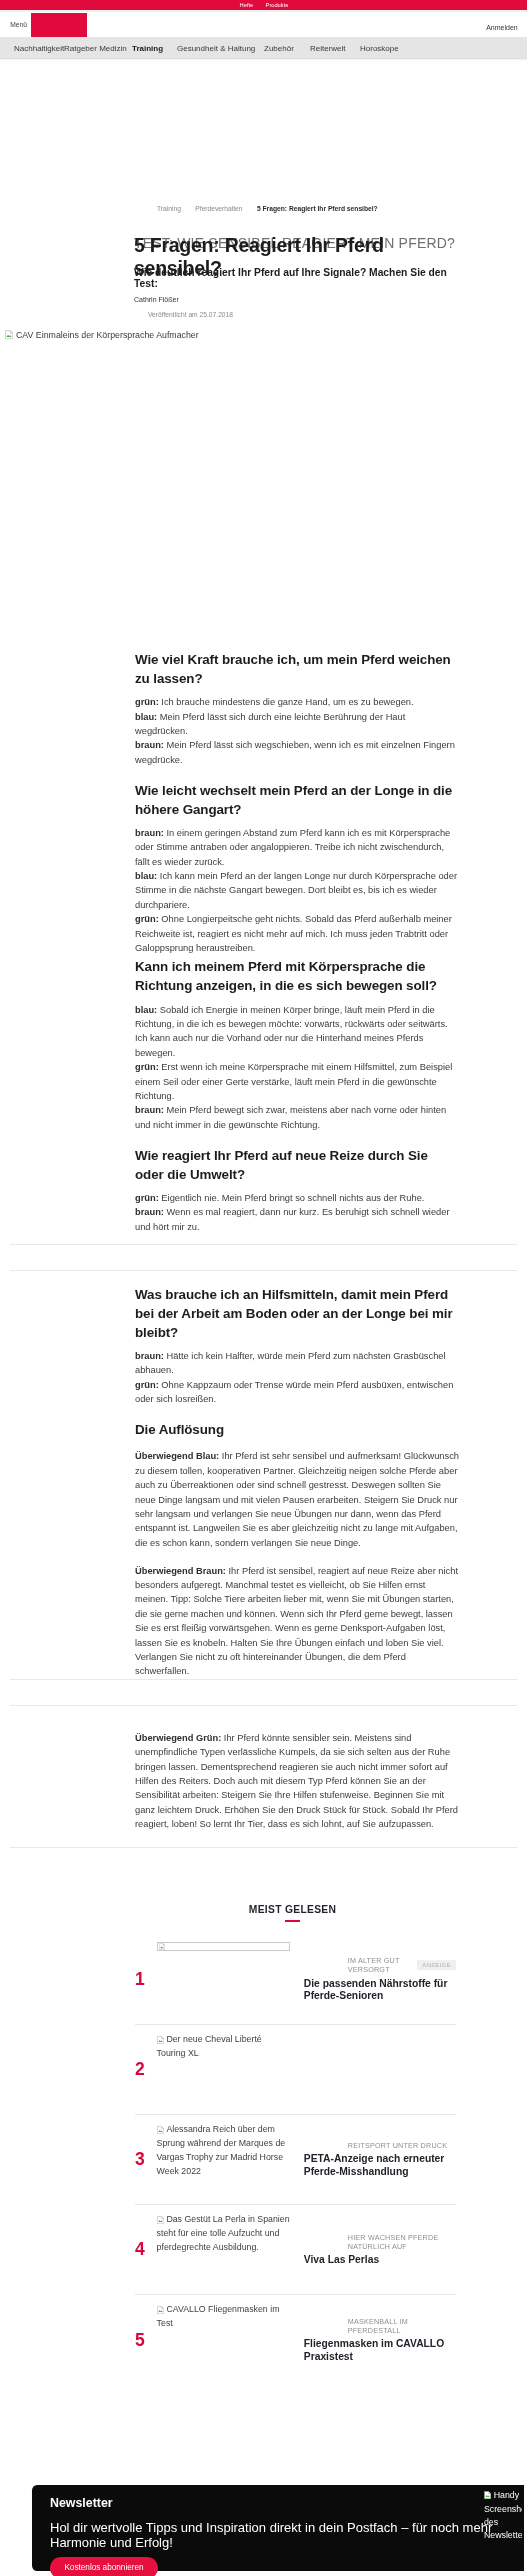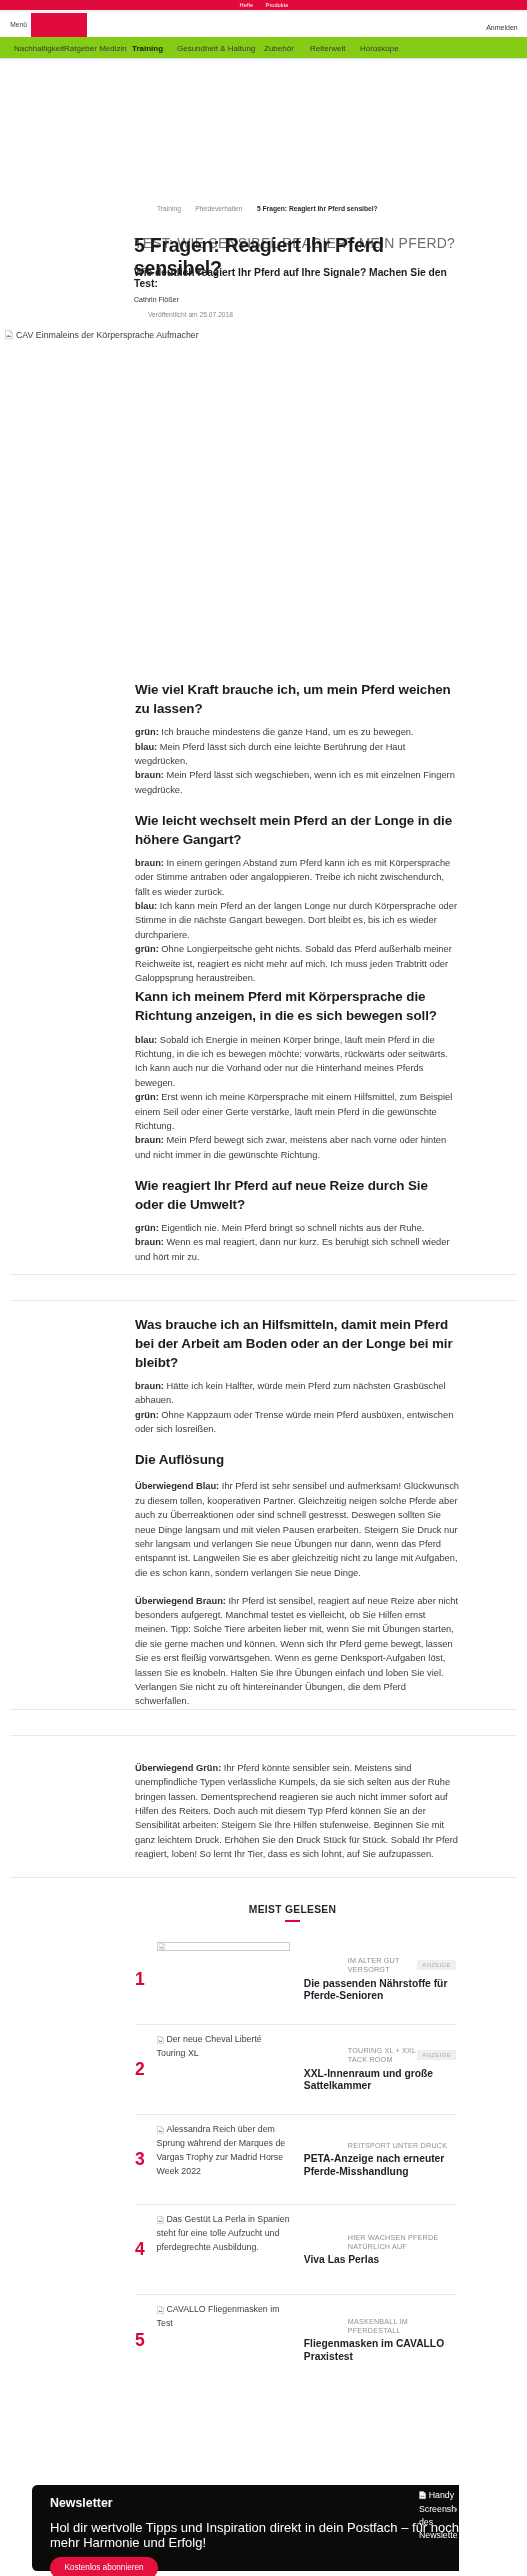--- a/index.html
+++ b/index.html
@@ -11,42 +11,42 @@
   .topbar a{color:#fff;font-size:5.7px;text-decoration:none;}
   .topstrip{position:absolute;top:9.8px;left:0;width:100%;height:2.1px;background:#f1f1f1;}
 
   
   .header{position:absolute;top:12px;left:0;width:100%;height:25px;background:#fff;}
   .menu-btn{position:absolute;left:10.3px;top:8.8px;font-size:6.7px;color:#444;background:none;border:none;padding:0;cursor:pointer;font-family:inherit;}
   .logo{position:absolute;left:31px;top:0.5px;width:56px;height:25px;background:#e00a3c;border:none;cursor:pointer;}
   .login{position:absolute;right:10.3px;top:12.4px;font-size:7px;color:#333;text-decoration:none;}
 
   
-  .nav{position:absolute;top:37px;left:0;width:100%;height:21px;background:#84cc16;border-bottom:0.5px solid #ddd;box-shadow:0 1.5px 2.1px rgba(0,0,0,.06);}
+  .nav{position:absolute;top:37px;left:0;width:100%;height:21px;background:#e5e5e5;border-bottom:0.5px solid #ddd;box-shadow:0 1.5px 2.1px rgba(0,0,0,.06);}
   .nav a{position:absolute;top:6.7px;font-size:8px;color:#3a3a3a;text-decoration:none;white-space:nowrap;}
   .nav a.active{font-weight:bold;color:#1d1d1d;}
 
   
   .breadcrumb{position:absolute;top:205px;left:157px;display:flex;gap:14.4px;font-size:6.7px;color:#8a8a8a;white-space:nowrap;}
   .breadcrumb a{color:#8a8a8a;text-decoration:none;}
   .breadcrumb a.current{color:#2b2b2b;font-weight:bold;}
   .kicker{position:absolute;top:235px;left:134px;font-size:14px;letter-spacing:0.2px;color:#6f6f6f;}
   .h1{position:absolute;top:234px;left:134px;width:330px;font-size:19.6px;line-height:23px;font-weight:bold;color:#1d1d1d;letter-spacing:-0.3px;margin:0;}
   .subtitle{position:absolute;top:267px;left:134px;width:330px;font-size:10.3px;font-weight:bold;color:#1d1d1d;margin:0;}
   .author{position:absolute;top:296px;left:134px;font-size:7px;color:#333;}
   .published{position:absolute;top:311px;left:148px;font-size:6.7px;color:#8a8a8a;}
 
   
   .bimg{display:inline-block;vertical-align:-1.5px;margin-right:2.6px;}
   .hero-alt{position:absolute;top:330px;left:5.2px;font-size:8.8px;color:#3b3b3b;}
 
   
   .article{position:absolute;top:650px;left:135px;width:325px;}
   .article h2{font-size:13.4px;line-height:19px;font-weight:bold;color:#1d1d1d;letter-spacing:-0.1px;margin:13.4px 0 7.2px 0;}
-  .article h2.first{margin-top:30px;}
+  .article h2.first{margin-top:0;}
   .article h2.q3{margin-top:2px;}
   .article h2.q5{}
   .article p{font-size:9.3px;line-height:14.4px;margin:0;color:#3c3c3c;}
   .article p.res{margin-top:10.3px;}
   .article p.res2{margin-top:13.4px;}
   .article p.res3{margin-top:25px;}
   .lbl{font-weight:bold;color:#2e2e2e;}
   .adslot{margin:10.3px 0 0 -125px;width:507px;height:25px;border-top:0.5px solid #e9e9e9;border-bottom:0.5px solid #e9e9e9;}
   .adslot.second{margin-top:0;}
   .end-divider{margin:15.5px 0 0 -125px;width:507px;border-top:0.5px solid #e9e9e9;height:0;}
@@ -63,21 +63,21 @@
   .mr-imgbox{width:133px;height:9.3px;border:0.5px solid #c9c9c9;display:flex;align-items:center;padding-left:1px;box-sizing:border-box;}
   .mr-txt{flex:1;padding-left:8.2px;}
   .mr-kickrow{display:flex;align-items:center;justify-content:space-between;padding-left:44px;}
   .mr-kicker{font-size:7.2px;letter-spacing:0.2px;color:#8f8f8f;text-transform:uppercase;}
   .mr-badge{font-size:6px;letter-spacing:0.3px;color:#b0b0b0;background:#efefef;padding:2.1px 5.2px;}
   .mr-badge:empty{display:none;}
   .mr-title{margin:3.6px 0 0 0;font-size:10.3px;line-height:12.4px;font-weight:bold;color:#20242a;cursor:pointer;}
   .alt-txt:empty{display:none;}
 
   
-  .newsletter{position:absolute;top:2485px;left:32px;width:427px;height:86px;background:#0b0b0b;border-radius:5.2px 0 0 5.2px;box-sizing:border-box;padding:11.3px 0 0 18px;}
+  .newsletter{position:absolute;top:2485px;left:32px;width:492px;height:86px;background:#0b0b0b;border-radius:5.2px 0 0 5.2px;box-sizing:border-box;padding:11.3px 0 0 18px;}
   .newsletter h3{margin:0;font-size:12.4px;color:#fff;font-weight:bold;}
   .nl-tagline{margin:9.3px 0 0 0;font-size:13px;color:#fff;}
   .nl-btn{margin-top:7.2px;display:inline-block;background:#e5103e;color:#fff;font-size:8.2px;border:none;border-radius:13.4px;padding:6.7px 14.4px;cursor:pointer;font-family:inherit;}
   .nl-img{position:absolute;top:4.1px;right:2.1px;width:38px;height:77px;overflow:hidden;color:#fff;font-size:8.8px;line-height:13.4px;}
 </style>
 </head>
 <body>
 
 <div class="page">
 
@@ -190,27 +190,20 @@
     </div>
 
     <div class="mr-item">
       <div class="mr-num">2</div>
       <div class="mr-img">
         <svg class="bimg" width="7.2" height="8.2" viewBox="0 0 16 18">
           <path d="M1 1h9l5 5v11H1z" fill="#fdfdfd" stroke="#a6a6a6"></path>
           <path d="M10 1l5 5h-5z" fill="#d8d8d8" stroke="#a6a6a6" stroke-width=".5"></path>
           <path d="M3 13l3-4 2.5 3 1.5-2 3 3.5H3z" fill="#57a956"></path>
         </svg><span class="alt-txt">Der neue Cheval Liberté Touring XL</span>
-      </div>
-      <div class="mr-txt">
-        <div class="mr-kickrow">
-          <span class="mr-kicker">TOURING XL + XXL TACK ROOM</span>
-          <span class="mr-badge">ANZEIGE</span>
-        </div>
-        <p class="mr-title">XXL-Innenraum und große Sattelkammer</p>
       </div>
     </div>
 
     <div class="mr-item">
       <div class="mr-num">3</div>
       <div class="mr-img">
         <svg class="bimg" width="7.2" height="8.2" viewBox="0 0 16 18">
           <path d="M1 1h9l5 5v11H1z" fill="#fdfdfd" stroke="#a6a6a6"></path>
           <path d="M10 1l5 5h-5z" fill="#d8d8d8" stroke="#a6a6a6" stroke-width=".5"></path>
           <path d="M3 13l3-4 2.5 3 1.5-2 3 3.5H3z" fill="#57a956"></path>

